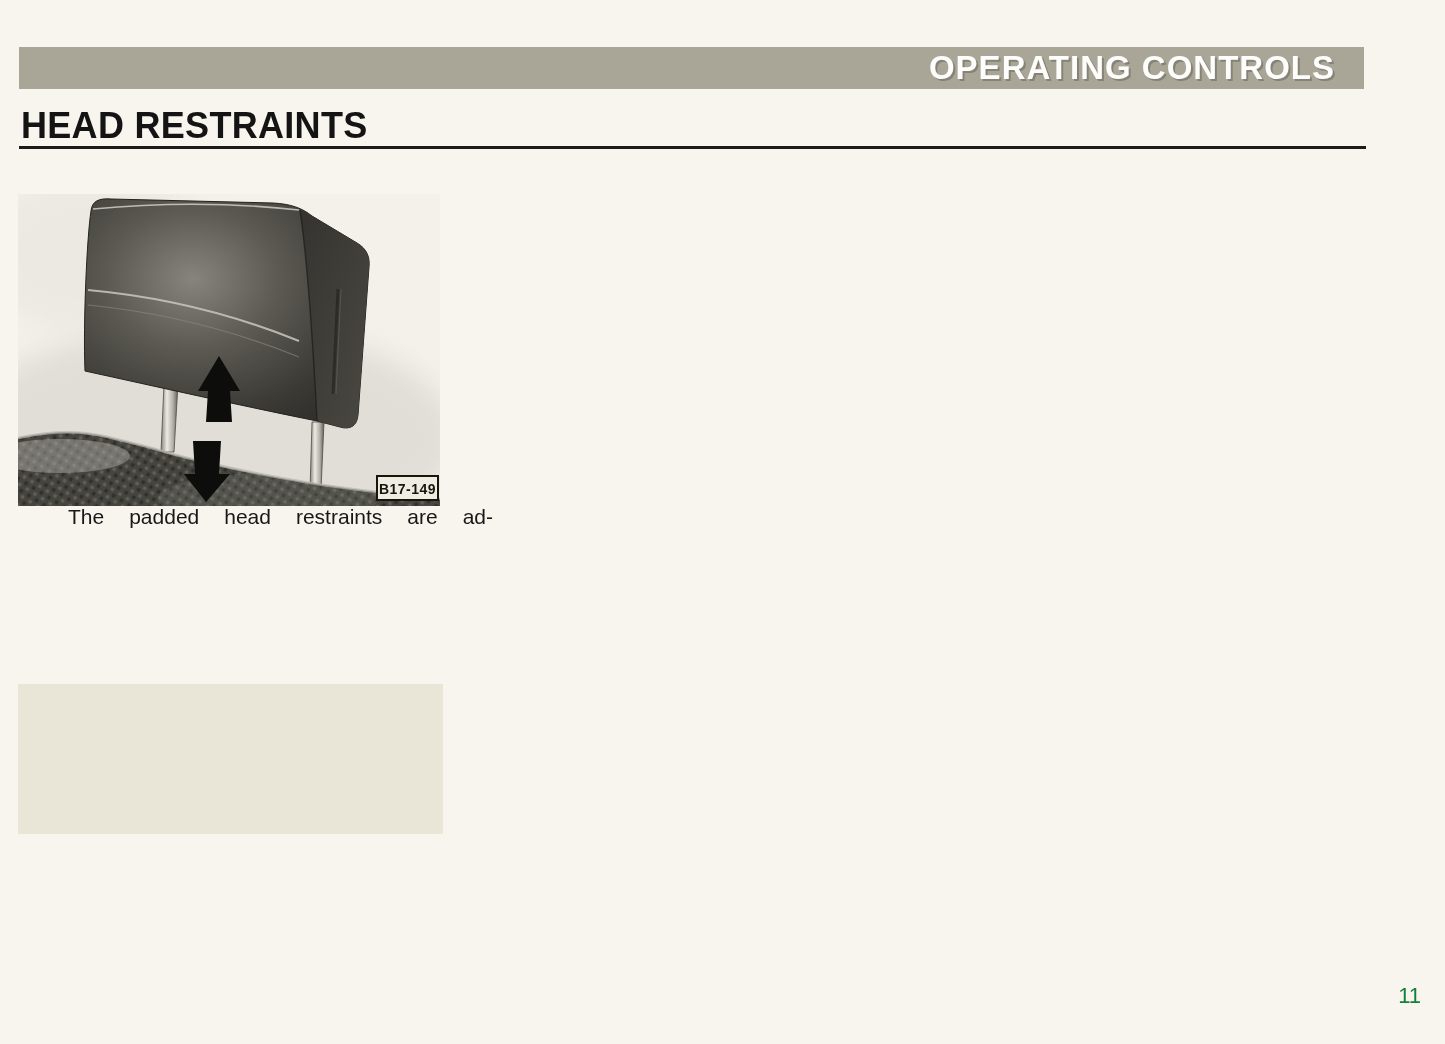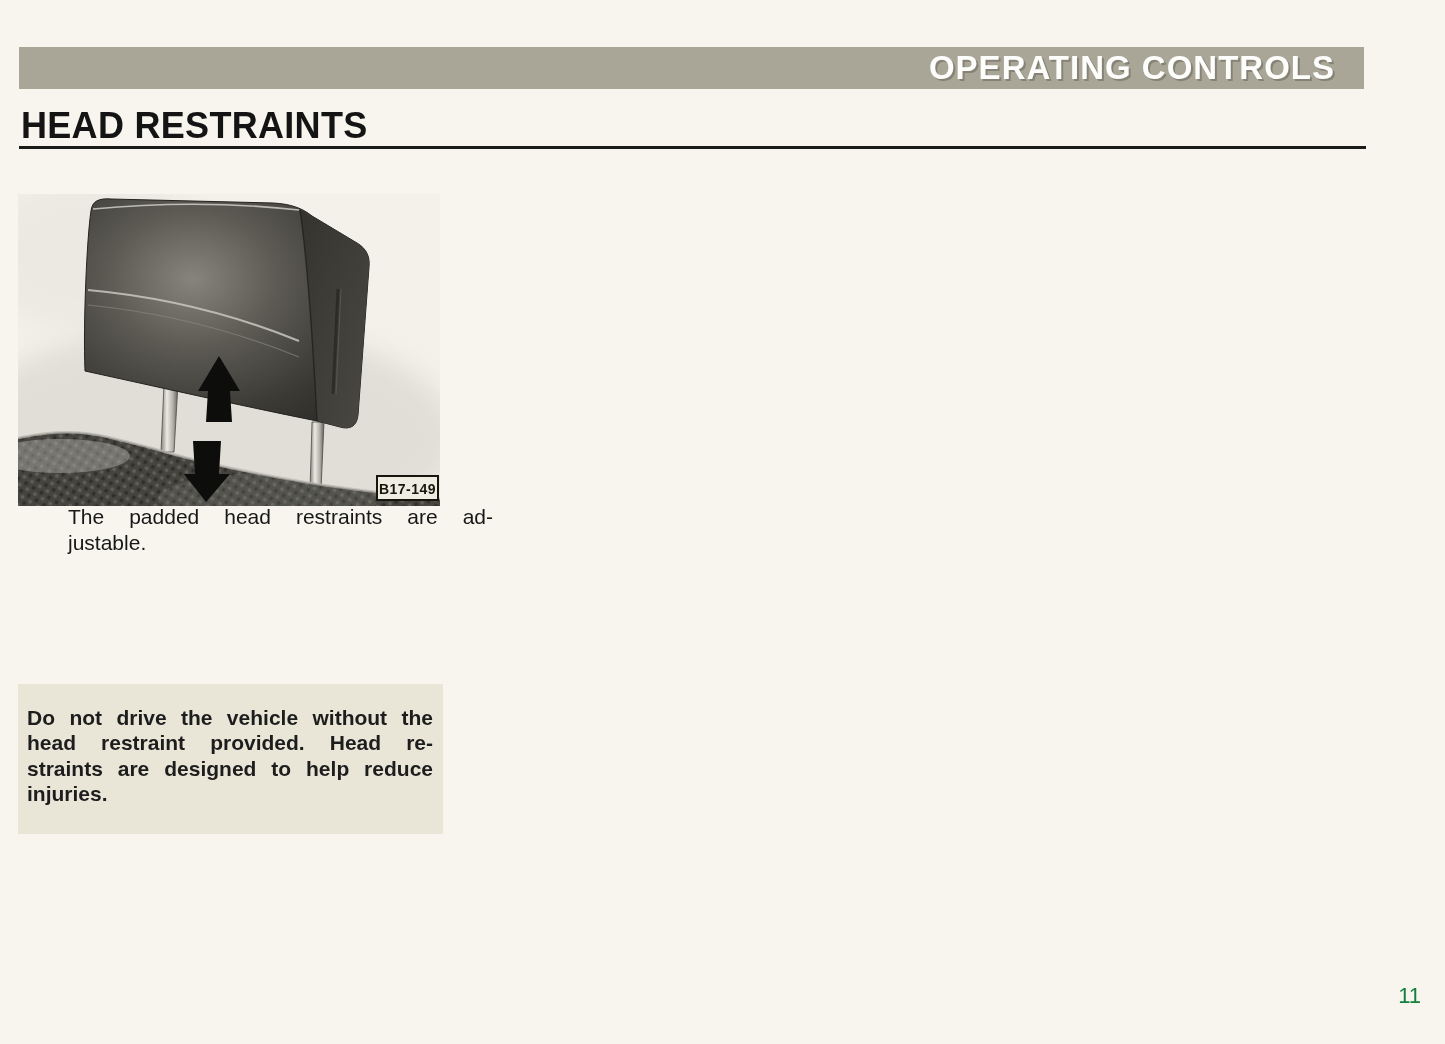--- a/index.html
+++ b/index.html
@@ -164,28 +164,21 @@
 
       <g>
         <rect x="359" y="282" width="61" height="24" fill="#efede1" stroke="#16160f" stroke-width="2"></rect>
         <text x="389.5" y="300" text-anchor="middle" font-family="Liberation Sans, sans-serif" font-size="14" letter-spacing="0.5" fill="#16160f">B17-149</text>
       </g>
     </svg>
   </div>
 
   <div class="textcol p1">
     <div class="jl">The padded head restraints are ad-</div>
-    <div class="ll">justable.</div>
   </div>
 
 
   <div class="warning">
-    <div class="warning-body">
-      <div class="jl">Do not drive the vehicle without the</div>
-      <div class="jl">head restraint provided. Head re-</div>
-      <div class="jl">straints are designed to help reduce</div>
-      <div class="ll">injuries.</div>
-    </div>
   </div>
 
   <div class="page-number">11</div>
 
 </div>
 
 </body></html>

